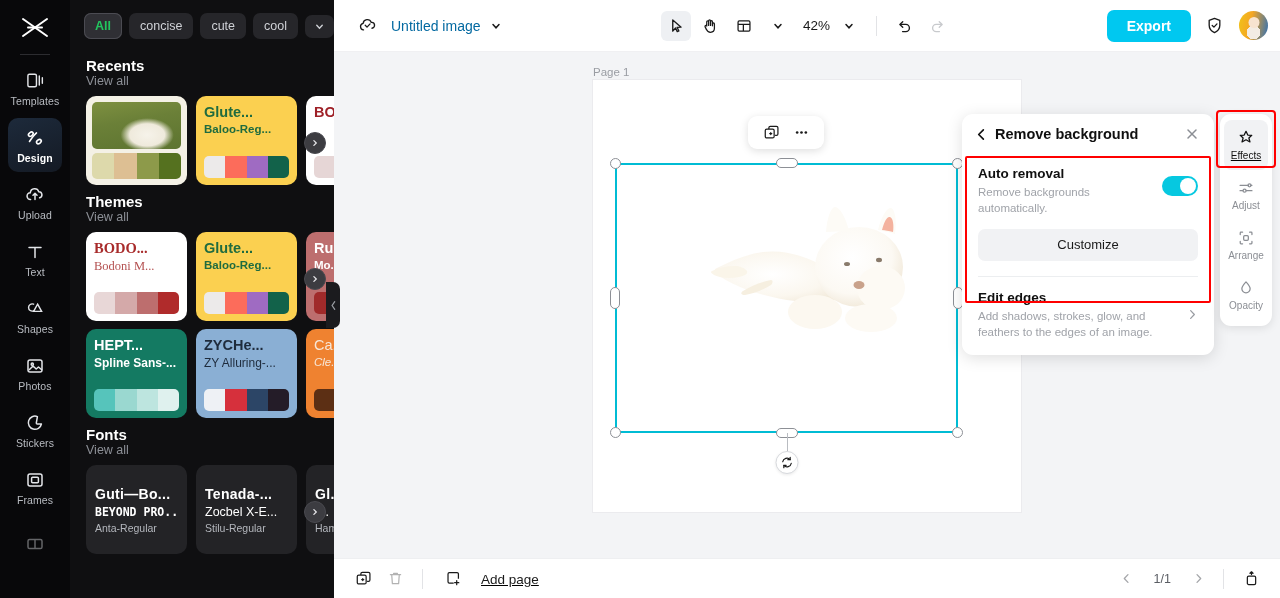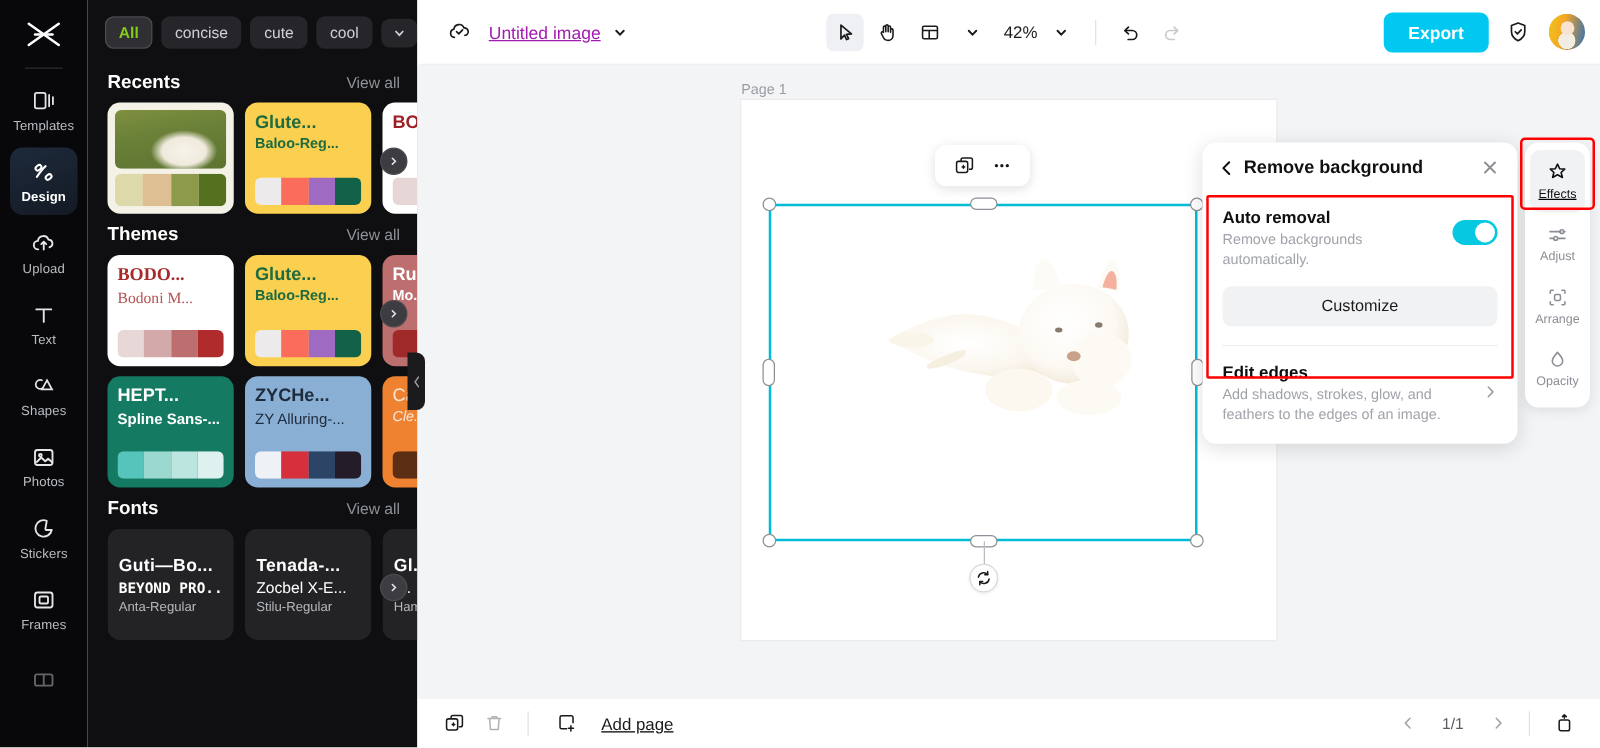--- a/index.html
+++ b/index.html
@@ -41,26 +41,27 @@
     width: 264px; flex: 0 0 264px; height: 598px;
     background: #0f0f11; position: relative; overflow: hidden;
   }
   .chips {
     display: flex; gap: 7px; padding: 13px 0 10px 14px; align-items: center;
   }
   .chip {
     background: #26262a; color: #cfd1d6; font-size: 12.5px;
     border-radius: 7px; padding: 6px 11px; cursor: pointer; white-space: nowrap;
   }
-  .chip.sel { background: #2f2f34; color: #84cc16; font-weight: bold; box-shadow: inset 0 0 0 1px #4b4b52; }
+  .chip.sel { background: #2f2f34; color: #22c55e; font-weight: bold; box-shadow: inset 0 0 0 1px #4b4b52; }
   .chip.more { padding: 6px 9px; display:flex; align-items:center; }
 
   .sect-head {
     display: flex; justify-content: space-between; align-items: baseline;
     padding: 8px 14px 8px 16px;
+    flex-direction: column;
   }
   .sect-title { color: #ffffff; font-size: 15px; font-weight: bold; }
   .sect-viewall { color: #8d9097; font-size: 12.5px; cursor: pointer; }
 
   .row { display: flex; gap: 9px; padding: 0 0 0 16px; position: relative; }
   .card {
     width: 101px; height: 89px; border-radius: 10px; overflow: hidden;
     flex: 0 0 101px; position: relative; cursor: pointer;
   }
   .card-photo {
@@ -100,21 +101,21 @@
     background: #1b1b1e; border-radius: 0 7px 7px 0; z-index: 30;
     display: flex; align-items: center; justify-content: center; cursor: pointer;
   }
 
   
   .main { flex: 1; height: 598px; display: flex; flex-direction: column; background: #fff; position: relative; }
   .topbar {
     height: 52px; display: flex; align-items: center; padding: 0 12px 0 18px;
     background: #fff; flex: 0 0 52px; border-bottom: 1px solid #f0f0f2;
   }
-  .doc-name { font-size: 14px; color: #a21caf; margin-left: 9px; text-decoration: underline; }
+  .doc-name { font-size: 14px; color: #0369a1; margin-left: 9px; }
   .tb-icon { width: 30px; height: 30px; display:flex; align-items:center; justify-content:center; cursor:pointer; border-radius:6px;}
   .tb-icon.sel { background: #eef0f3; }
   .tb-center { position: absolute; left: 0; right: 0; display: flex; justify-content: center; align-items: center; gap: 4px; pointer-events: none; }
   .tb-center > * { pointer-events: auto; }
   .zoom-val { font-size: 13.5px; color: #1a1a1a; margin-left: 6px; }
   .vdiv { width: 1px; height: 20px; background: #e2e3e6; margin: 0 8px; }
   .spacer { flex: 1; }
   .export-btn {
     background: #00c8f0; color: #fff; font-weight: bold; font-size: 14px;
     border: none; border-radius: 7px; padding: 8px 20px; cursor: pointer;

